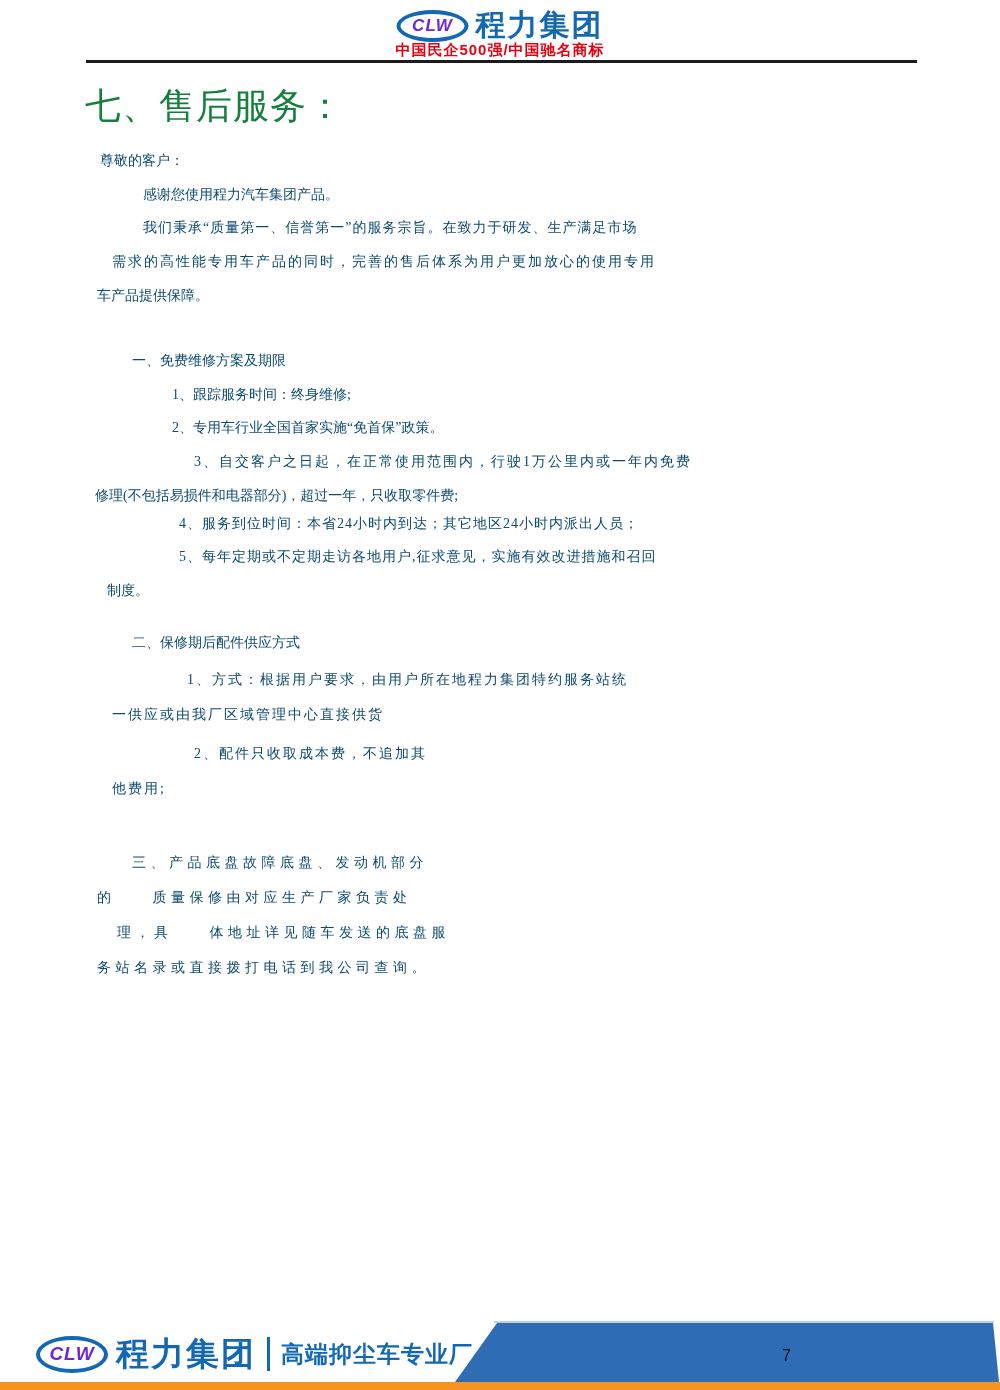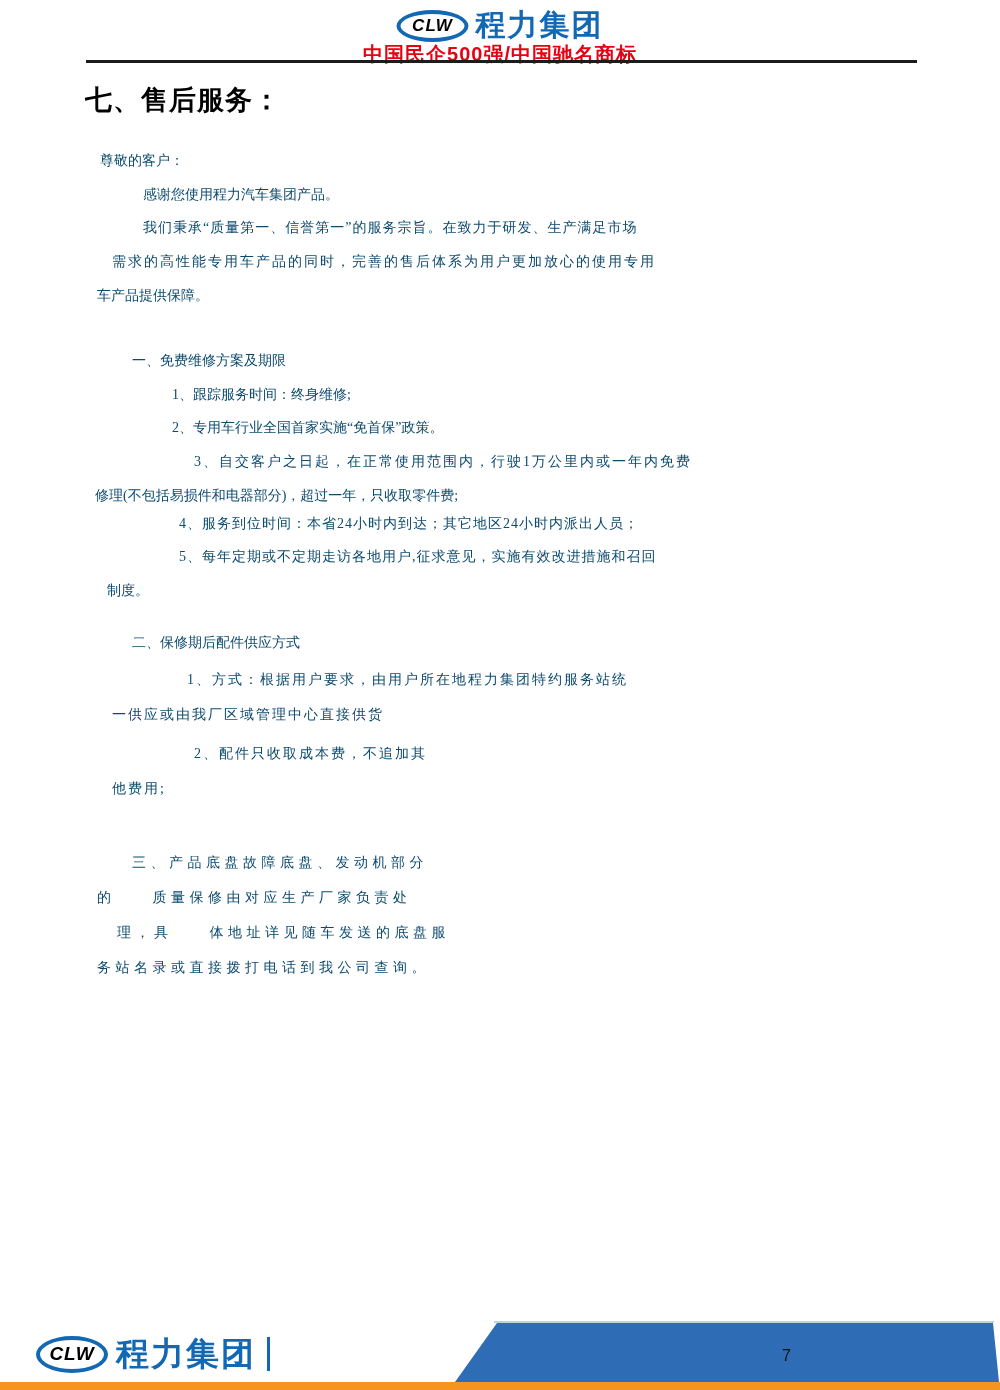--- a/index.html
+++ b/index.html
@@ -14,42 +14,42 @@
     position:absolute; top:5px; left:50%; transform:translateX(-50%);
     display:flex; align-items:center; gap:7px;
   }
   .clw-oval {
     display:inline-flex; align-items:center; justify-content:center;
     border-radius:50%; background:#fff; box-sizing:border-box;
   }
   .oval-header { width:72px; height:32px; border:4px solid #1268b3; }
   .clw-text {
     font-family:"Liberation Sans","DejaVu Sans",sans-serif;
-    font-weight:800; font-style:italic; color:#000000; letter-spacing:1px;
+    font-weight:800; font-style:italic; color:#6d28d9; letter-spacing:1px;
   }
   .clw-text-header { font-size:17px; }
   .header-brand {
     font-family:"Liberation Sans","DejaVu Sans",sans-serif;
     font-size:30px; font-weight:bold; color:#1268b3; letter-spacing:2px;
   }
   .header-tagline {
     position:absolute; top:41px; left:0; width:100%; text-align:center;
     font-family:"Liberation Sans","DejaVu Sans",sans-serif;
-    font-size:20px; font-weight:bold; color:#e60012; letter-spacing:1px;
+    font-size:15px; font-weight:bold; color:#e60012; letter-spacing:1px;
   }
   .header-rule {
     position:absolute; top:60px; left:86px; width:831px; height:3px;
     background:#1c1c1c;
   }
 
   
   .doc-title {
     position:absolute; top:82px; left:85px; margin:0;
     font-family:"Liberation Sans","DejaVu Sans",sans-serif;
-    font-size:27px; font-weight:bold; color:#000000; letter-spacing:1px;
+    font-size:36px; font-weight:normal; color:#15803d; letter-spacing:1px;
   }
   .line {
     position:absolute; font-size:14px; line-height:28px;
     white-space:nowrap; color:#0c4a6e;
   }
   .ls1 { letter-spacing:1px; }
   .ls2 { letter-spacing:2px;margin-left:15px; }
   .ls4 { letter-spacing:4.5px; }
 
   
@@ -131,20 +131,21 @@
       <line x1="494" y1="2" x2="994" y2="2" stroke="#c2cfdf" stroke-width="2"></line>
       <polygon points="497,3 993,3 999,62 455,62" fill="#2e6cb5"></polygon>
     </svg>
 
     <div class="footer-logo">
       <span class="clw-oval oval-footer">
         <span class="clw-text clw-text-footer">CLW</span>
       </span>
       <span class="footer-brand">程力集团</span>
       <span class="footer-divider"></span>
+      <span class="footer-slogan">高端抑尘车专业厂</span>
     </div>
 
     <span class="page-number">7</span>
 
     <div class="footer-orange-bar"></div>
   </footer>
 
 </div>
 
 </body></html>

